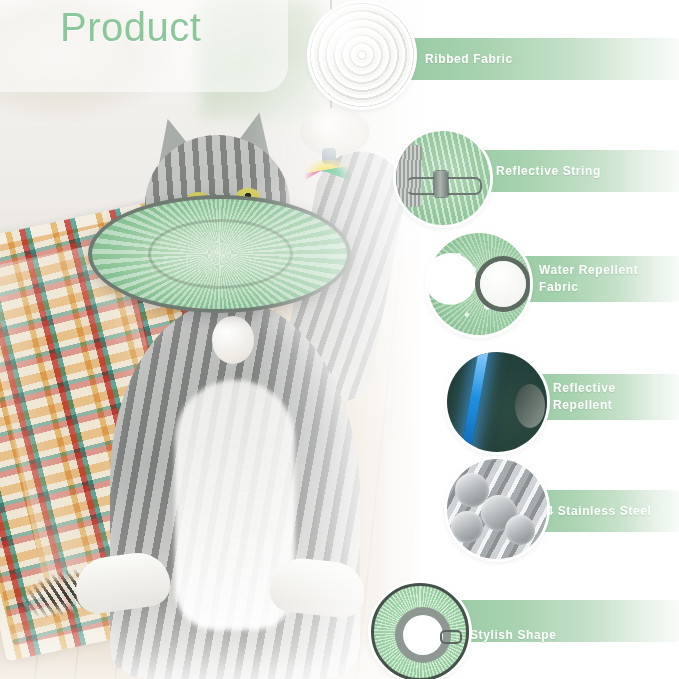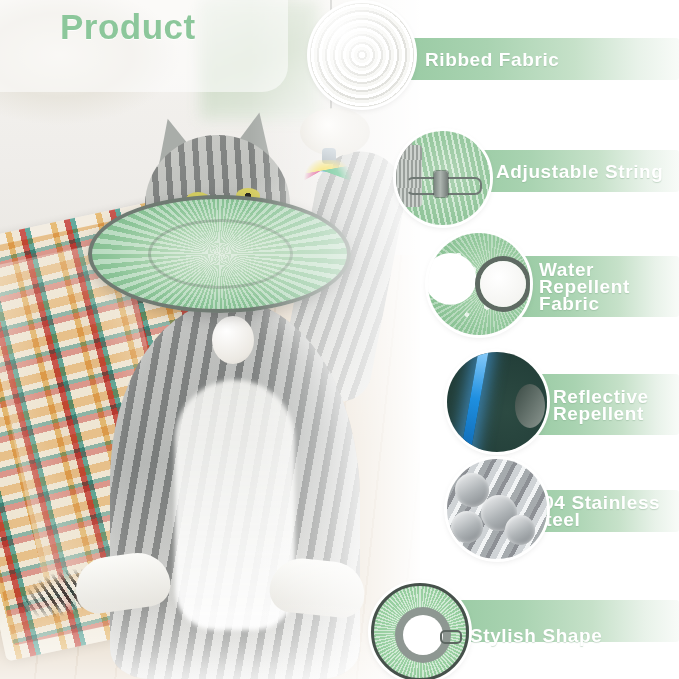--- a/index.html
+++ b/index.html
@@ -241,22 +241,22 @@
   
   .title-panel{
     position:absolute;left:0;top:0;width:288px;height:92px;
     background:rgba(255,255,255,.55);
     border-bottom-right-radius:26px;
     z-index:30;
   }
   .title{
     position:absolute;left:26px;top:8px;width:262px;
     z-index:31;
-    font-weight:bold;
-    font-size:35px;
+    font-weight:normal;
+    font-size:40px;
     line-height:38px;
     letter-spacing:.5px;
     color:#8cc79b;
     text-shadow:0 1px 0 rgba(255,255,255,.9);
   }
   .title .l1{display:block;padding-left:34px;}
   .title .l2{display:block;}
 
   
   .feature{position:absolute;z-index:40;}
@@ -264,27 +264,27 @@
     position:absolute;
     height:42px;
     border-radius:3px;
     background:linear-gradient(90deg,#9acba4 0%,#a9d3b1 30%,#c6e1c9 62%,#e8f2e9 85%,#f8fbf8 100%);
     display:flex;align-items:center;
     box-sizing:border-box;
   }
   .bar-text{
     color:#ffffff;
     font-weight:bold;
-    font-size:19px;
+    font-size:12px;
     letter-spacing:.6px;
     line-height:17px;
     white-space:pre-line;
     text-shadow:0 1px 1px rgba(120,160,130,.35);
   }
-  .bar.two-line{height:61px;}
+  .bar.two-line{height:46px;}
   .circle{
     position:absolute;
     border-radius:50%;
     overflow:hidden;
     box-shadow:0 0 0 3px #ffffff, 0 2px 7px rgba(0,0,0,.13);
     z-index:45;
     background:#ffffff;
   }
 
   
@@ -454,21 +454,21 @@
 
   <div class="feature">
     <div class="bar" style="left:405px;top:38px;width:274px;">
       <span class="bar-text" style="margin-left:20px;">Ribbed Fabric</span>
     </div>
     <div class="circle c-ribbed" style="left:310px;top:3px;width:104px;height:104px;"></div>
   </div>
 
   <div class="feature">
     <div class="bar" style="left:465px;top:150px;width:214px;">
-      <span class="bar-text" style="margin-left:31px;">Adjustable String</span>
+      <span class="bar-text" style="margin-left:31px;">Reflective String</span>
     </div>
     <div class="circle c-string" style="left:396px;top:131px;width:94px;height:94px;">
       <div class="ribbed-left"></div>
       <div class="cord"></div>
       <div class="cordlock"></div>
     </div>
   </div>
 
   <div class="feature">
     <div class="bar two-line" style="left:520px;top:256px;width:159px;">

